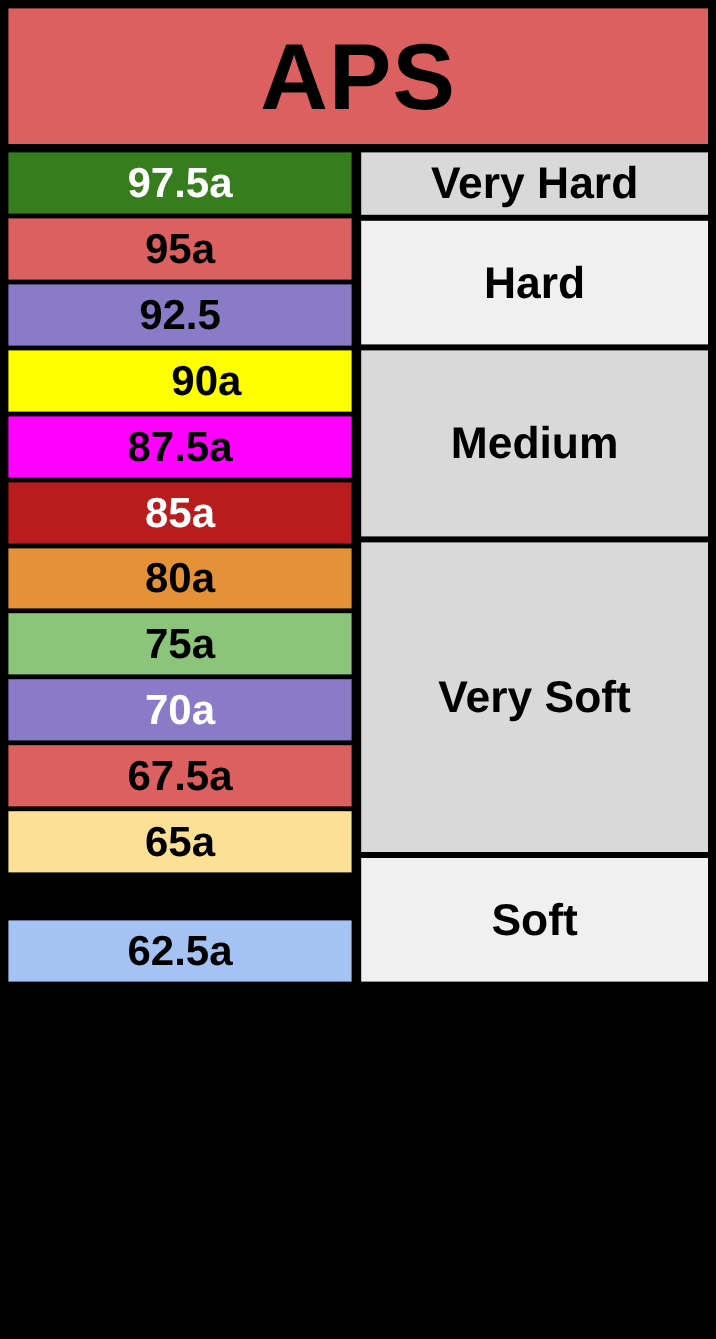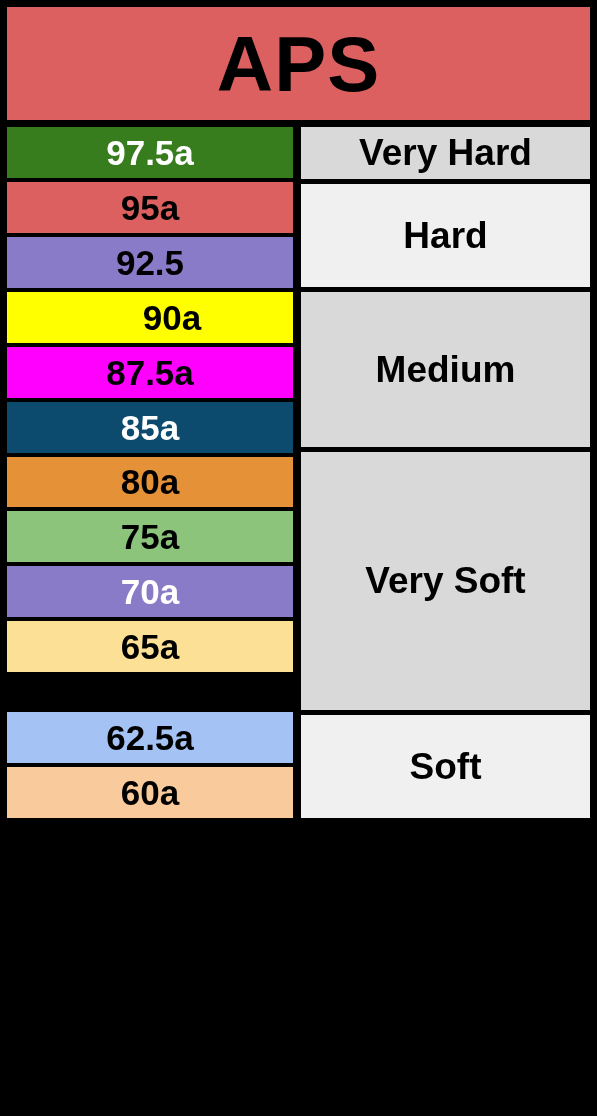--- a/index.html
+++ b/index.html
@@ -107,27 +107,27 @@
   <div class="banner-gap"></div>
 
   <div class="table-body">
 
     <div class="col-durometer">
         <div class="duro-cell" style="background: rgb(55, 125, 30); color: rgb(255, 255, 255);">97.5a</div>
         <div class="duro-cell" style="background: rgb(220, 96, 96); color: rgb(0, 0, 0);">95a</div>
         <div class="duro-cell" style="background: rgb(138, 123, 200); color: rgb(0, 0, 0);">92.5</div>
         <div class="duro-cell" style="background: rgb(255, 255, 0); color: rgb(0, 0, 0); padding-left: 44px;">90a</div>
         <div class="duro-cell" style="background: rgb(255, 0, 255); color: rgb(0, 0, 0);">87.5a</div>
-        <div class="duro-cell" style="background: #0c4a6e; color: rgb(255, 255, 255);">85a</div>
+        <div class="duro-cell" style="background: #b91c1c; color: rgb(255, 255, 255);">85a</div>
         <div class="duro-cell" style="background: rgb(229, 145, 56); color: rgb(0, 0, 0);">80a</div>
         <div class="duro-cell" style="background: rgb(140, 196, 124); color: rgb(0, 0, 0);">75a</div>
         <div class="duro-cell" style="background: rgb(138, 123, 200); color: #ffffff;">70a</div>
+        <div class="duro-cell" style="background: rgb(220, 96, 96); color: rgb(0, 0, 0);">67.5a</div>
         <div class="duro-cell" style="background: rgb(252, 224, 149); color: rgb(0, 0, 0);">65a</div>
         <div class="duro-cell" style="background: rgb(164, 194, 244); color: rgb(0, 0, 0); margin-top: 36px;">62.5a</div>
-        <div class="duro-cell" style="background: rgb(249, 203, 156); color: rgb(0, 0, 0);">60a</div>
       </div>
 
     <div class="col-category">
         <div class="cat-cell" style="background: rgb(217, 217, 217); flex: 1 1 0px;">Very Hard</div>
         <div class="cat-cell" style="background: rgb(240, 240, 240); flex: 2 1 0px;">Hard</div>
         <div class="cat-cell" style="background: rgb(217, 217, 217); flex: 3 1 0px;">Medium</div>
         <div class="cat-cell" style="background: rgb(217, 217, 217); flex: 5 1 0px;">Very Soft</div>
         <div class="cat-cell" style="background: rgb(240, 240, 240); flex: 2 1 0px;">Soft</div>
       </div>
 

